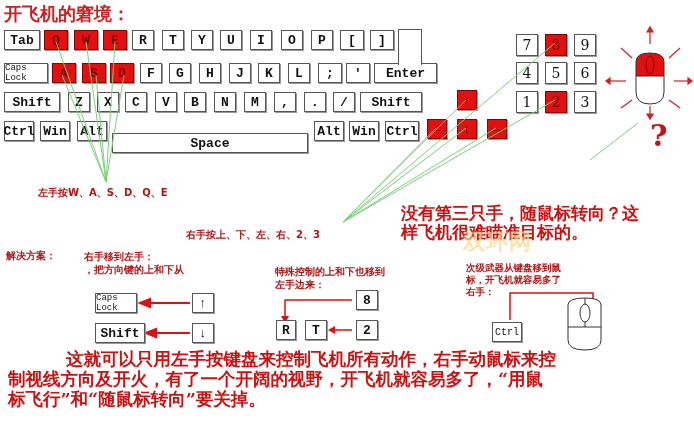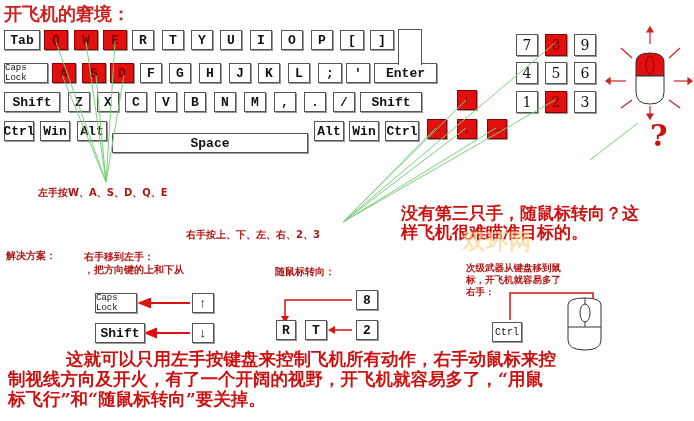--- a/index.html
+++ b/index.html
@@ -171,21 +171,22 @@
 <div class="abs watermark">双环网</div>
 
 <div class="abs caption" style="left:6px;top:249px;">解决方案：</div>
 
 <div class="abs caption" style="left:84px;top:250px;line-height:13px;">
   <div>右手移到左手：</div>
   <div>，把方向键的上和下从</div>
 </div>
 
 <div class="abs caption" style="left:275px;top:265px;line-height:13px;">
-  <div>随鼠标转向：</div>
+  <div>特殊控制的上和下也移到</div>
+  <div>左手边来：</div>
 </div>
 
 <div class="abs caption" style="left:466px;top:262px;line-height:12px;font-size:9.5px;">
   <div>次级武器从键盘移到鼠</div>
   <div>标，开飞机就容易多了</div>
   <div>右手：</div>
 </div>
 
 <div class="key small" style="left:95px;top:293px;width:42px;">Caps Lock</div>
 <div class="key" style="left:192px;top:293px;width:22px;">↑</div>

